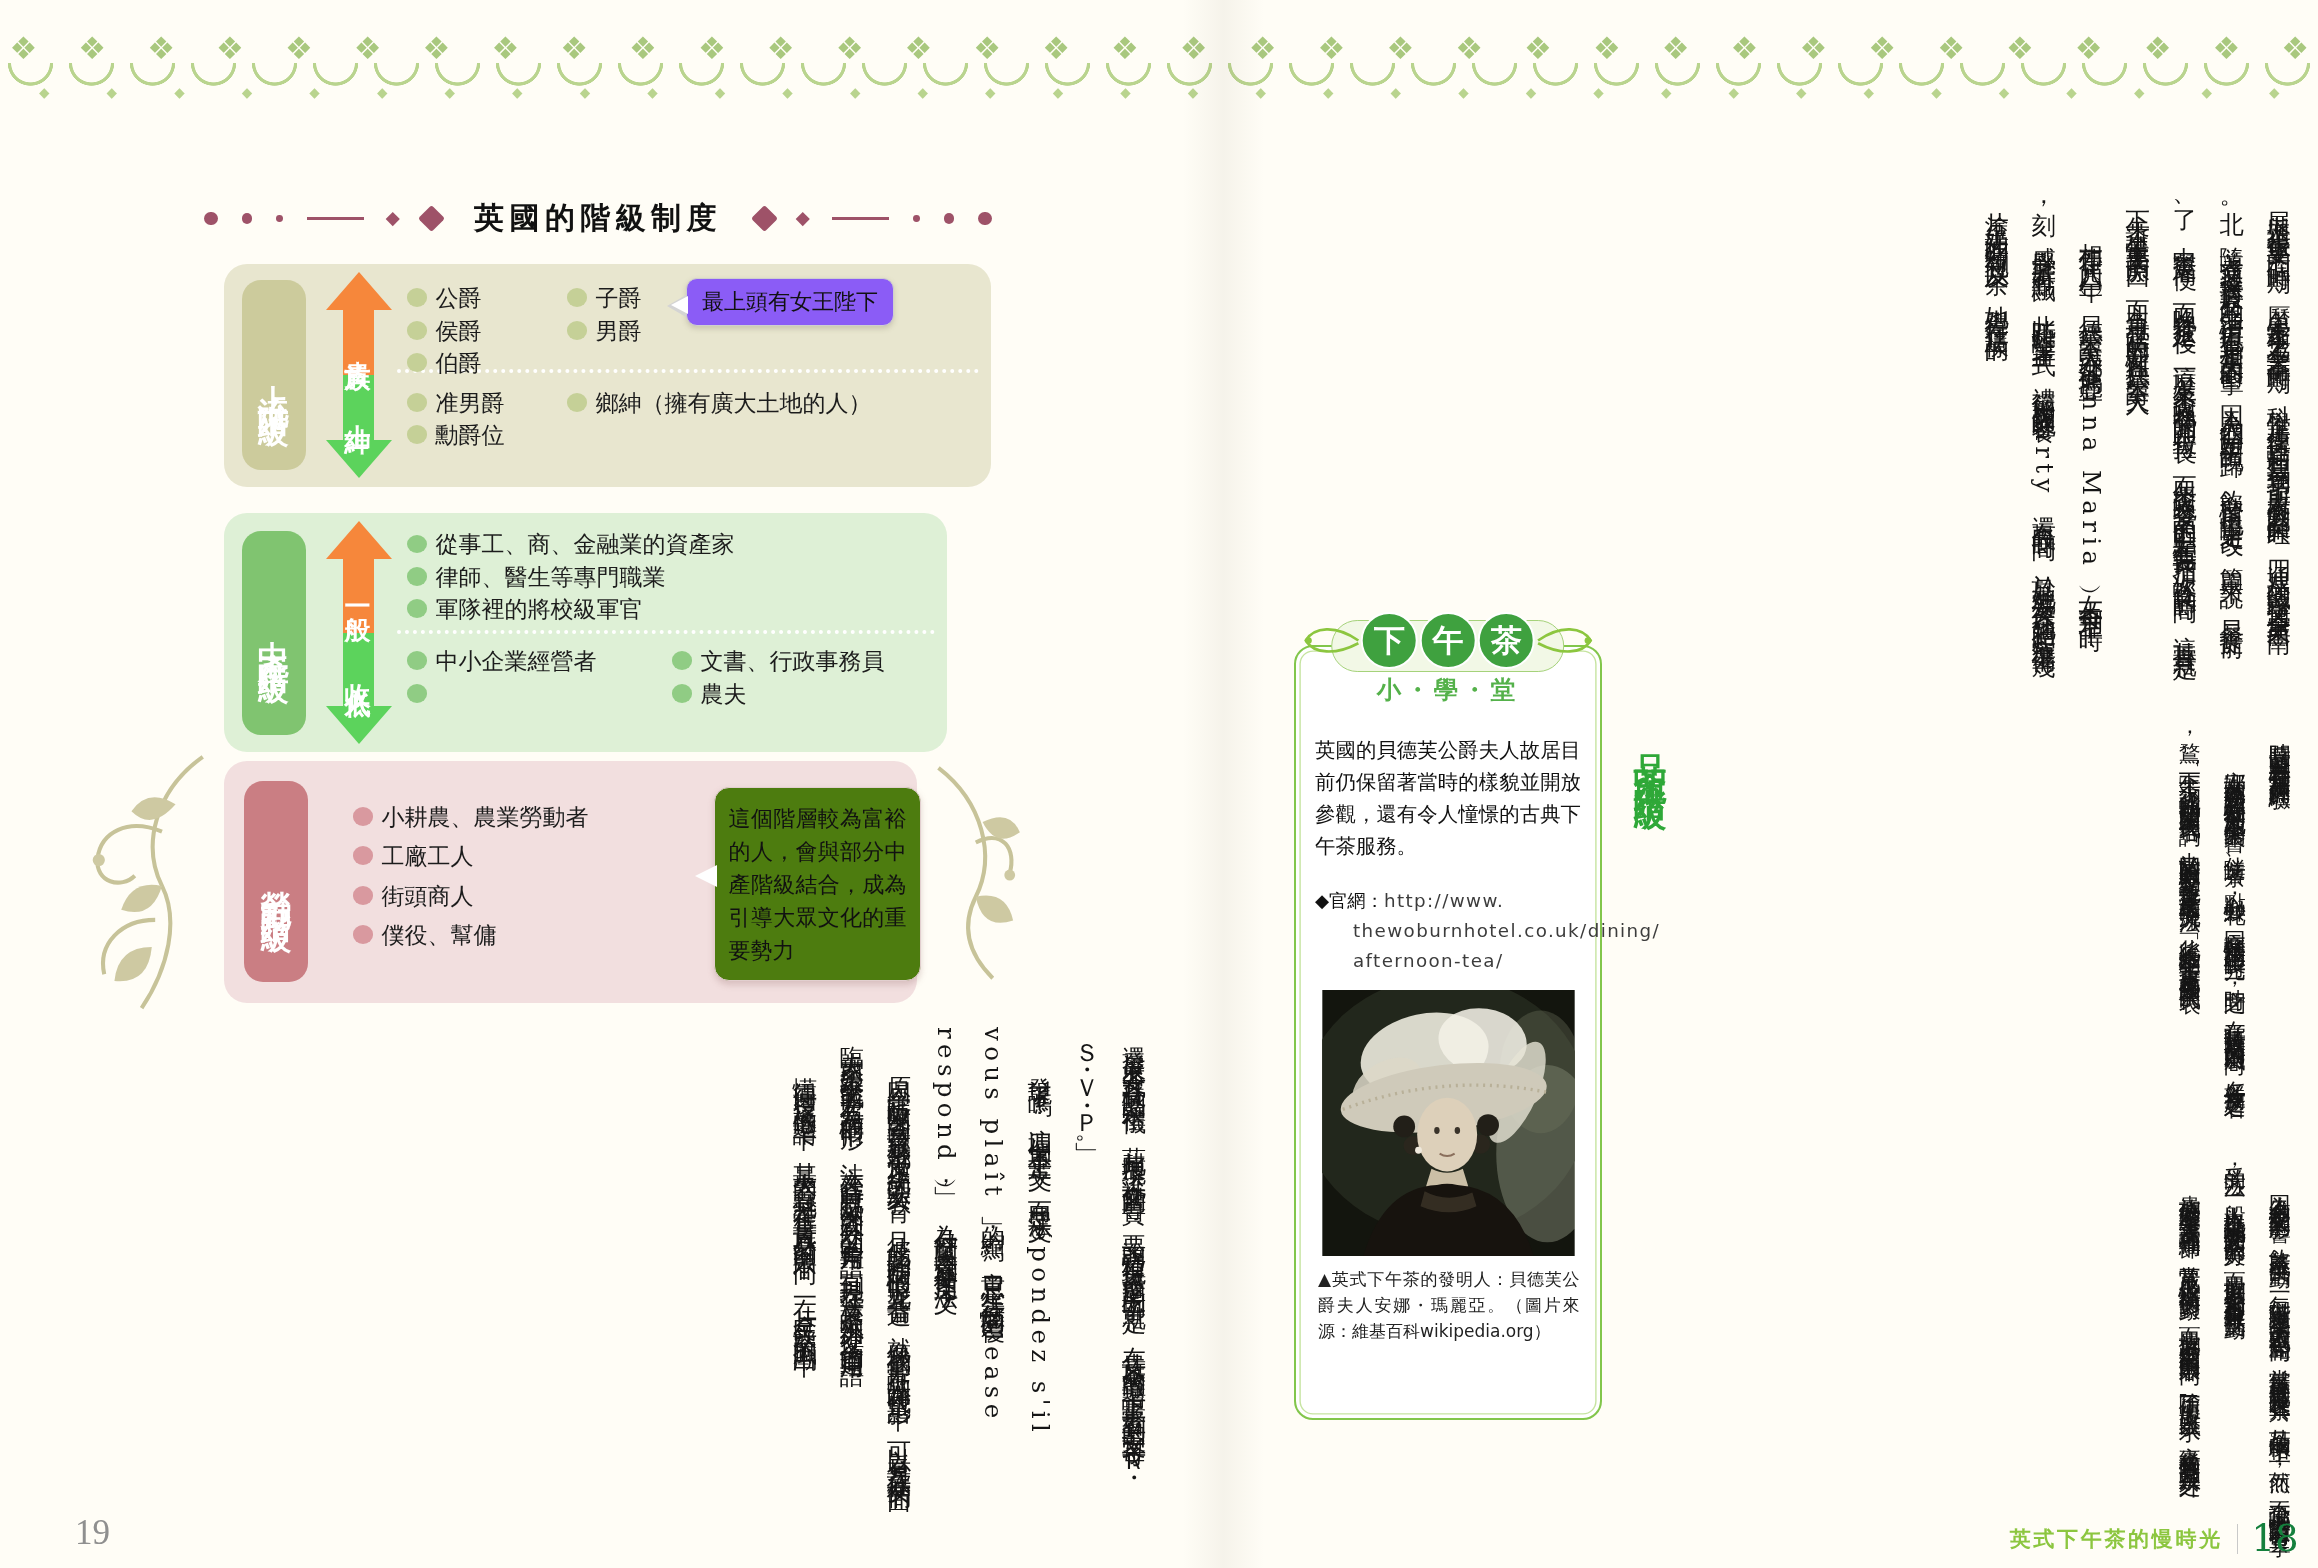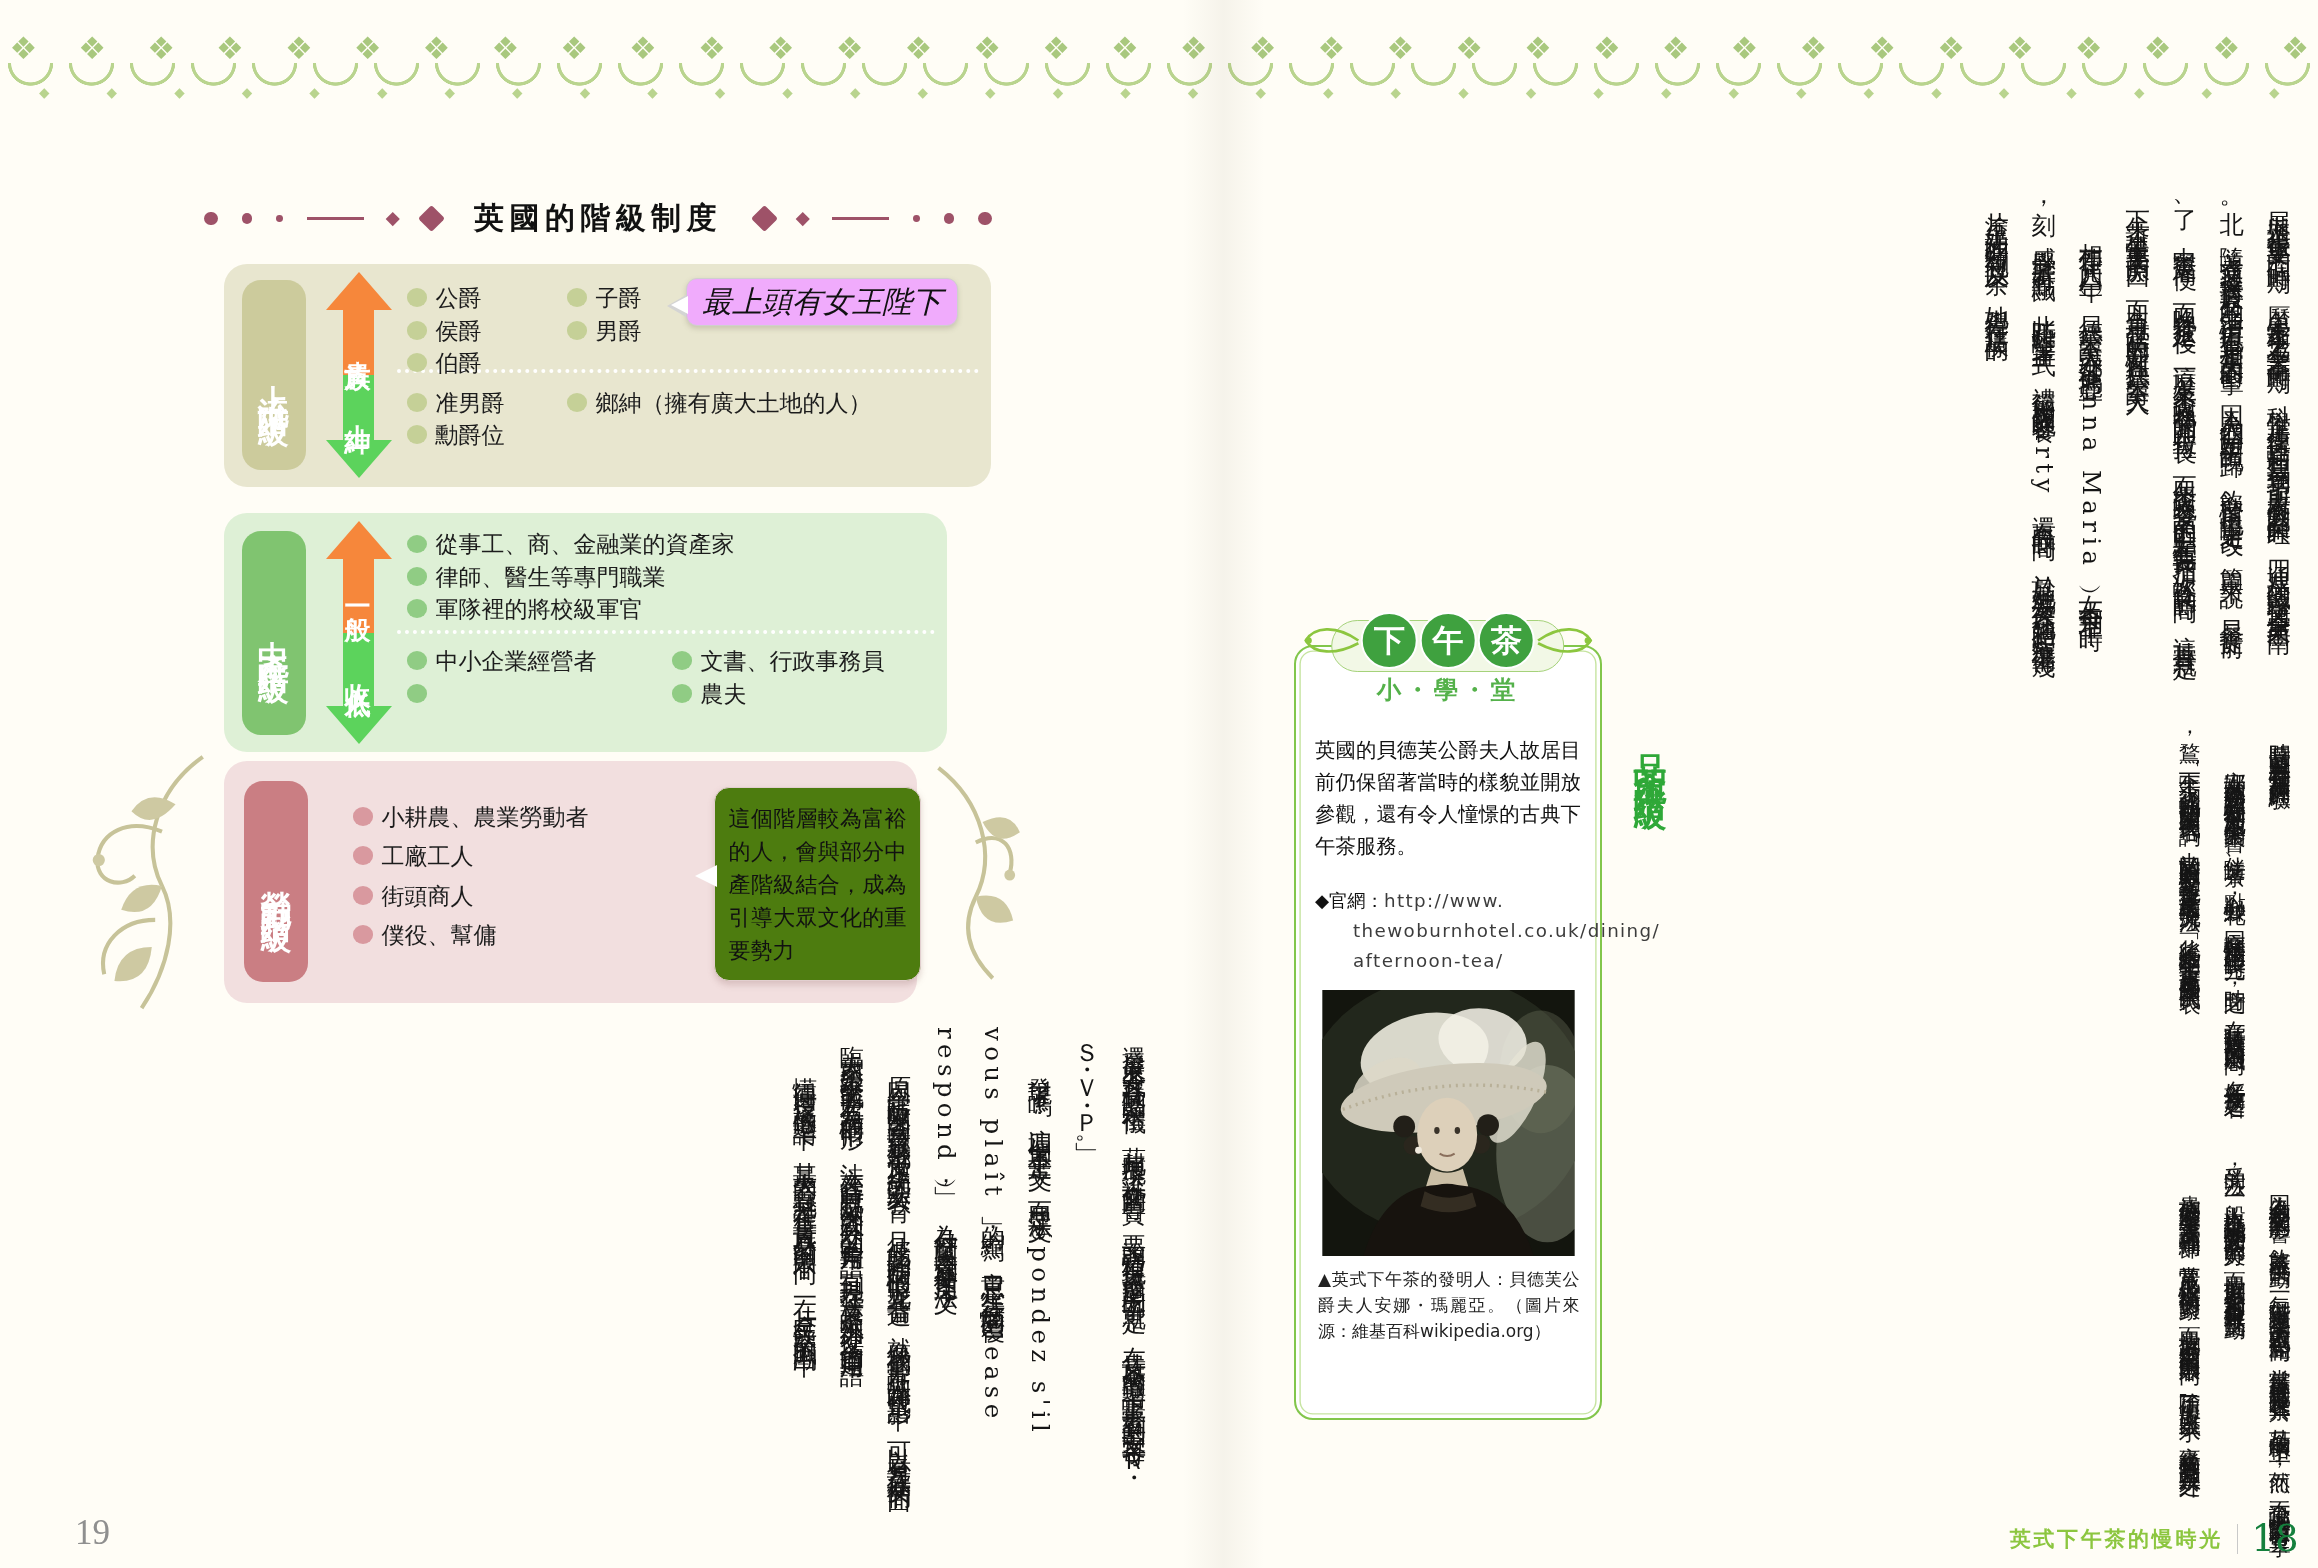--- a/index.html
+++ b/index.html
@@ -67,23 +67,23 @@
   .div-middle{left:173px;right:12.2px;top:117px;}
 
   .brow{position:absolute;display:flex;align-items:flex-start;gap:8.1px;font-size:23px;color:#1c1c1c;
        white-space:nowrap;line-height:30px;text-align:center;}
   .brow .dot{width:20.4px;height:18.3px;border-radius:50%;flex:none;margin-top:5.4px;}
   .dot-olive{background:#c5d097;}
   .dot-green{background:#90cc84;}
   .dot-rose{background:#d9999f;}
   .brow .wrap{white-space:normal;width:225px;line-height:33px;}
 
-  .callout{position:absolute;background:#f0abfc;border:1.4px solid #cfcfcf;border-radius:11px;
-       box-shadow:0 2.7px 5.4px rgba(120,110,90,.25);font-size:30px;color:#111;padding:8.1px 15px;
-       line-height:30px;white-space:nowrap;font-style:italic;}
+  .callout{position:absolute;background:#8b5cf6;border:1.4px solid #cfcfcf;border-radius:11px;
+       box-shadow:0 2.7px 5.4px rgba(120,110,90,.25);font-size:22px;color:#111;padding:8.1px 15px;
+       line-height:30px;white-space:nowrap;}
   .callout::after{content:"";position:absolute;left:-16.3px;top:38%;width:0;height:0;
        border-top:9.5px solid transparent;border-bottom:9.5px solid transparent;border-right:17.7px solid #fff;}
   .callout::before{content:"";position:absolute;left:-19.7px;top:36%;width:0;height:0;
        border-top:11px solid transparent;border-bottom:11px solid transparent;border-right:19.7px solid #d4d4d4;}
   .callout-queen{left:462px;top:13.6px;}
 
   .bubble{position:absolute;left:490px;top:26px;width:178px;background:#4d7c0f;border:1.4px solid #e2cfcf;
        border-radius:15px;box-shadow:0 3.4px 6.8px rgba(150,110,110,.28);font-size:22px;color:#111;
        padding:13.6px 13.6px;line-height:33px;text-align:justify;}
   .bubble::after{content:"";position:absolute;left:-20.4px;top:40%;width:0;height:0;

